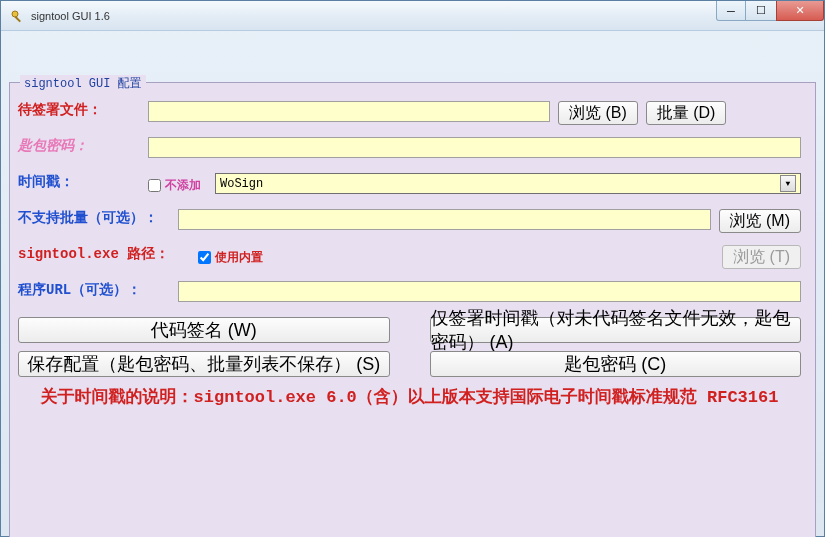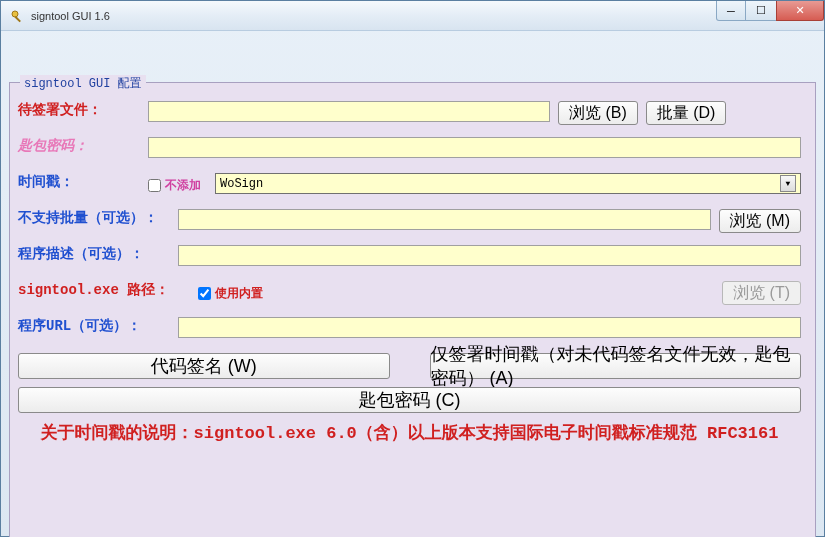--- a/index.html
+++ b/index.html
@@ -235,24 +235,20 @@
           <span class="select-arrow">▼</span>
         </div>
       </div>
 
       <div class="row">
         <div class="label blue" style="width:160px">不支持批量（可选）：</div>
         <input class="input" style="">
         <div class="btn">浏览 (M)</div>
       </div>
 
-      <div class="row">
-        <div class="label blue" style="width:160px">程序描述（可选）：</div>
-        <input class="input" style="">
-      </div>
 
       <div class="row">
         <div class="label red" style="width:180px">signtool.exe 路径：</div>
         <label class="checkbox-wrap">
           <input type="checkbox" checked="" style="">
           <span class="cb-label red">使用内置</span>
         </label>
         <div style="flex:1"></div>
         <div class="btn disabled">浏览 (T)</div>
       </div>
@@ -260,20 +256,21 @@
       <div class="row">
         <div class="label blue" style="width:160px">程序URL（可选）：</div>
         <input class="input" style="">
       </div>
 
       <div class="action-row">
         <div class="action-btn">代码签名 (W)</div>
         <div class="action-btn">仅签署时间戳（对未代码签名文件无效，匙包密码） (A)</div>
       </div>
       <div class="action-row">
+        <div class="action-btn">保存配置（匙包密码、批量列表不保存） (S)</div>
         <div class="action-btn">匙包密码 (C)</div>
       </div>
 
       <div class="footer-note">关于时间戳的说明：signtool.exe 6.0（含）以上版本支持国际电子时间戳标准规范 RFC3161</div>
 
     </div>
   </div>
 </div>
 
 </body></html>

